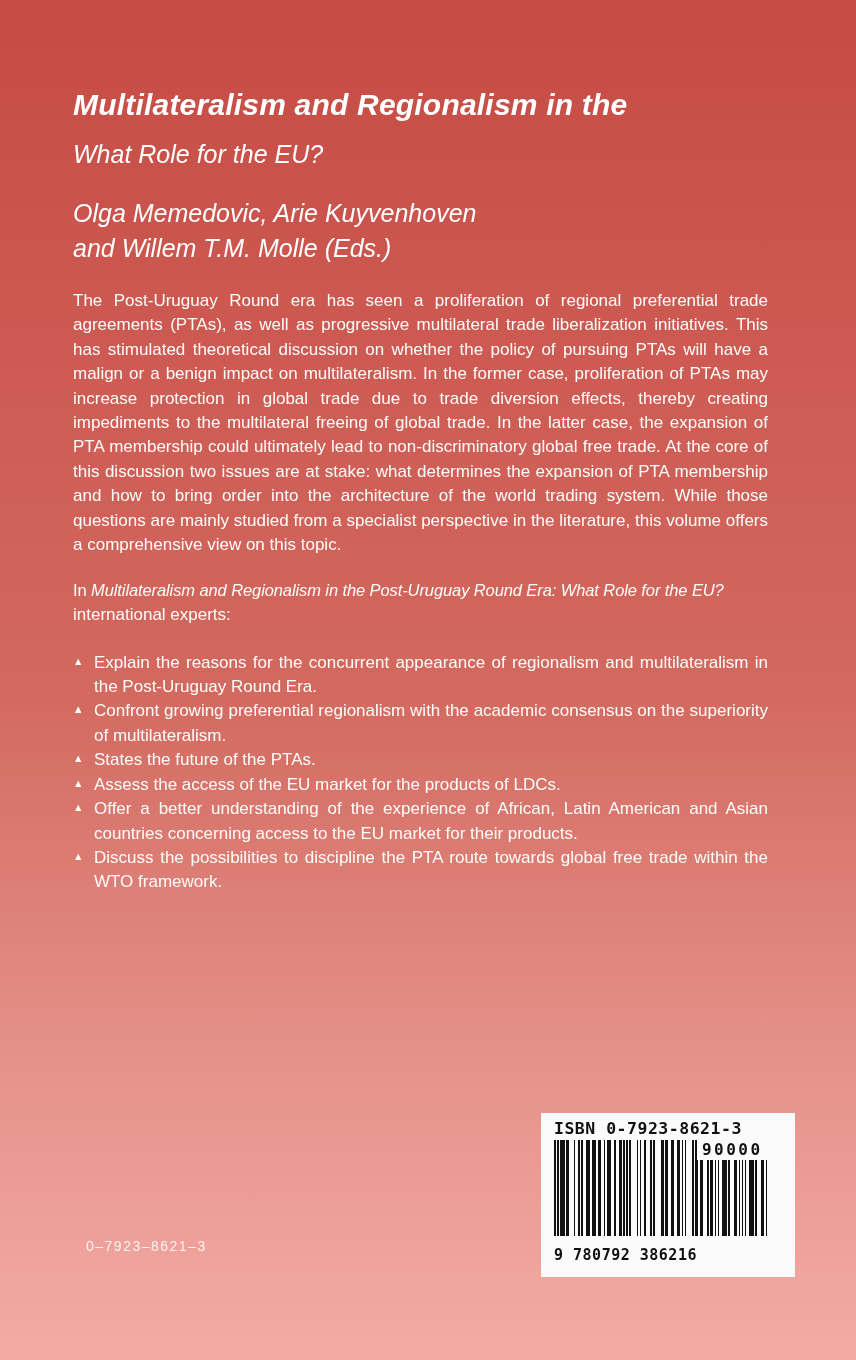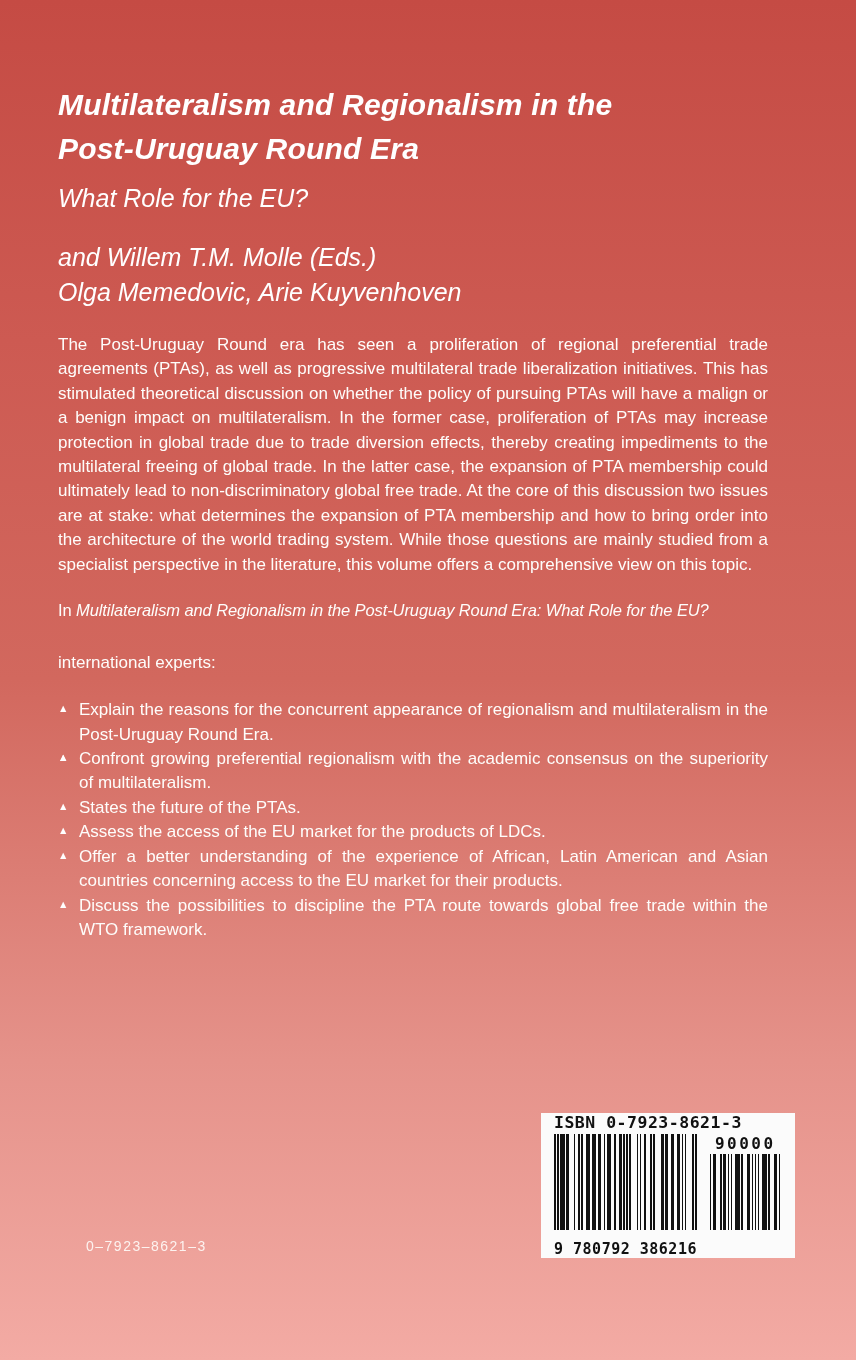--- a/index.html
+++ b/index.html
@@ -11,99 +11,98 @@
   .page {
     position: relative; width: 856px; height: 1360px;
     background: linear-gradient(to bottom,
       var(--bg-top, #c54b44) 0%,
       var(--bg-upper-mid, #cd5a52) 25%,
       var(--bg-mid, #d2685e) 50%,
       var(--bg-lower, #e5928a) 78%,
       var(--bg-bottom, #f3aba4) 100%);
     color: var(--text-color, #ffffff);
   }
-  .content { padding: 83px 88px 0 58px; }
+  .content { padding: 83px 88px 0 73px; }
 
   .title {
     margin: 0; font-size: 30px; font-style: italic; font-weight: bold;
     line-height: 44px; letter-spacing: 0.2px; white-space: nowrap;
   }
   .subtitle {
     margin: 10px 0 0; font-size: 25px; font-style: italic; font-weight: normal;
     line-height: 34px; white-space: nowrap;
   }
   .authors {
     margin-top: 25px; font-size: 25px; font-style: italic; font-weight: 400;
     line-height: 35px; white-space: nowrap;
   }
   .blurb {
     margin: 23px 0 0; font-size: 17px; line-height: 24.4px;
     text-align: justify; color: #fefdfb;
   }
   .intro { margin: 21px 0 0; font-size: 17px; line-height: 24.6px; color: #fefdfb; }
   .intro-line1 { display: block; white-space: nowrap; font-size: 16.5px; letter-spacing: -0.1px; }
   .intro-line1 em { font-style: italic; }
-  .intro-line2 { display: block; margin-top: 28px; }
+  .intro-line2 { display: block; }
 
   .bullets {
     list-style: none; margin: 23px 0 0; padding: 0;
     font-size: 17px; line-height: 24.4px; color: #fefdfb;
   }
   .bullet { position: relative; padding-left: 21px; text-align: justify; }
   .tri { position: absolute; left: 0; top: 5px; font-size: 10.5px; line-height: 1; color: #ffffff; }
 
   .isbn-bottom {
     position: absolute; left: 86px; top: 1238px;
     font-size: 14px; letter-spacing: 1.5px; color: #fdf3f0;
   }
 
   .barcode-box {
-    position: absolute; left: 541px; top: 1113px; width: 254px; height: 145px;
+    position: absolute; left: 541px; top: 1113px; width: 254px; height: 164px;
     background: var(--barcode-bg, #fbfbfb); box-sizing: border-box;
-    padding: 0 10px 5px 13px; color: var(--barcode-ink, #111111);
+    padding: 6px 10px 5px 13px; color: var(--barcode-ink, #111111);
   }
   .bc-isbn {
     font-family: "DejaVu Sans Mono", "Liberation Mono", monospace;
     font-size: 16.5px; letter-spacing: 0.5px; white-space: nowrap; font-weight: bold;
   }
   .bc-row { display: flex; align-items: flex-start; margin-top: 2px; }
   .bc-bars { display: flex; height: 96px; }
   .bc-module { width: 1.5px; height: 100%; flex: none; }
   .bc-bar { background: var(--barcode-ink, #111111); }
   .bc-digits {
     font-family: "DejaVu Sans Mono", "Liberation Mono", monospace;
     font-size: 15px; letter-spacing: 0.5px; white-space: nowrap; margin-top: 10px; font-weight: bold;
   }
-  .bc-addon { margin-left: 13px; }
+  .bc-addon { }
   .bc-addon-label {
     font-family: "DejaVu Sans Mono", "Liberation Mono", monospace;
     font-size: 16px; letter-spacing: 2.5px; text-align: center; white-space: nowrap; font-weight: bold;
   }
   .bc-bars.addon { height: 76px; margin-top: 1px; }
 </style>
 </head>
 <body>
 
 <div class="page">
   <div class="content">
 
     <h1 class="title">
 
         <div class="title-line">Multilateralism and Regionalism in the</div>
 
-        <div class="title-line">Post-Uruguay Round Era</div>
       </h1>
 
     <h2 class="subtitle">What Role for the EU?</h2>
 
     <div class="authors">
 
+        <div class="author-line">Olga Memedovic, Arie Kuyvenhoven</div>
+
         <div class="author-line">and Willem T.M. Molle (Eds.)</div>
-
-        <div class="author-line">Olga Memedovic, Arie Kuyvenhoven</div>
       </div>
 
     <p class="blurb">The Post-Uruguay Round era has seen a proliferation of regional preferential trade agreements (PTAs), as well as progressive multilateral trade liberalization initiatives. This has stimulated theoretical discussion on whether the policy of pursuing PTAs will have a malign or a benign impact on multilateralism. In the former case, proliferation of PTAs may increase protection in global trade due to trade diversion effects, thereby creating impediments to the multilateral freeing of global trade. In the latter case, the expansion of PTA membership could ultimately lead to non-discriminatory global free trade. At the core of this discussion two issues are at stake: what determines the expansion of PTA membership and how to bring order into the architecture of the world trading system. While those questions are mainly studied from a specialist perspective in the literature, this volume offers a comprehensive view on this topic.</p>
 
     <p class="intro">
       <span class="intro-line1">
         <span>In</span>
         <em>Multilateralism and Regionalism in the Post-Uruguay Round Era: What Role for the EU?</em>
       </span>
       <span class="intro-line2">international experts:</span>

